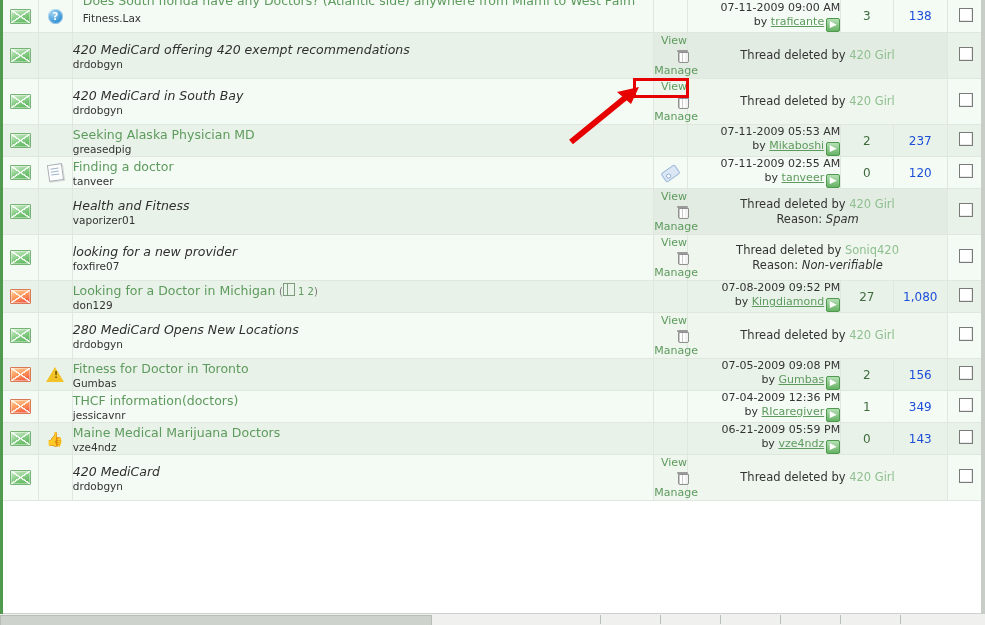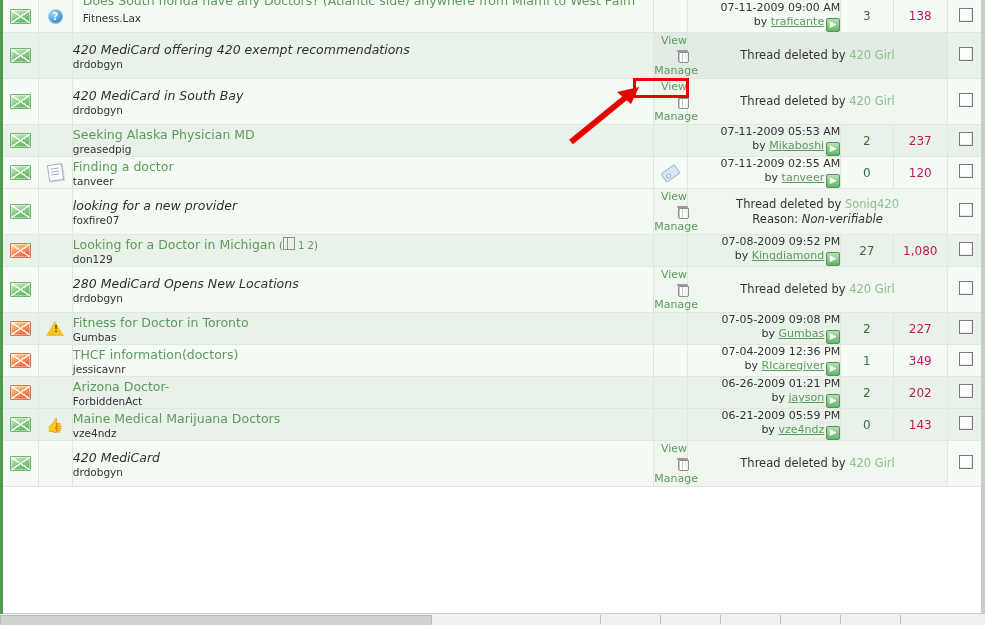--- a/index.html
+++ b/index.html
@@ -100,21 +100,21 @@
   .lastpost .u{color:#5d9a5d;text-decoration:underline;}
   .goicon{display:inline-block;width:12px;height:12px;background:linear-gradient(#b6dfb6,#66b266);
     border:1px solid #4d9a4d;border-radius:2px;color:#fff;font-size:9px;line-height:11px;text-align:center;
     vertical-align:-2px;margin-left:2px;font-weight:bold;}
 
   .delcell{text-align:center;padding:6px;line-height:15px;color:#333;font-size:11.5px;}
   .delcell .u{color:#8fbf8f;}
   .delcell .reason i{font-style:italic;}
 
   .num{text-align:center;font-size:12px;color:#3e6b3e;}
-  .num.views{color:#be185d;}
+  .num.views{color:#1d4ed8;}
 
   .chkcell{text-align:center;}
   .chk{width:12px;height:12px;border:1px solid #7a7a7a;background:#fff;display:inline-block;
     box-shadow:inset -1px -1px 0 #e8e8e8;}
 
   
   .toprow td{height:32px;}
   .clipped{position:relative;overflow:hidden;height:32px;}
   .clipped .t1{position:absolute;top:-7px;left:10px;white-space:nowrap;}
   .clipped .t2{position:absolute;top:11px;left:10px;}
@@ -192,20 +192,28 @@
           <td class="c-title titlecell"><a class="tt norm" href="#">Finding a doctor</a><div class="starter">tanveer</div></td>
           <td class="c-attach cell" style="text-align:center"><span class="ic tag"></span></td>
           <td class="c-last lastpost">
             <div>07-11-2009 02:55 AM</div>
             <div>by <span class="u">tanveer</span><span class="goicon">▶</span></div>
           </td>
           <td class="c-rep num">0</td>
           <td class="c-view num views">120</td>
           <td class="c-chk chkcell"><span class="chk"></span></td>
         </tr>
+        <tr class="rb">
+          <td class="c-icon cell" style="text-align:center"><span class="ic env green"></span></td>
+          <td class="c-flag cell" style="text-align:center"></td>
+          <td class="c-title titlecell"><a class="tt it" href="#">Health and Fitness</a><div class="starter">vaporizer01</div></td>
+          <td class="c-attach vmcell dim"><a href="#">View</a><span class="trash"></span><br><a href="#">Manage</a></td>
+          <td class="c-last delcell dim" colspan="3">Thread deleted by <span class="u">420 Girl</span><div class="reason">Reason: <i>Spam</i></div></td>
+          <td class="c-chk chkcell"><span class="chk"></span></td>
+        </tr>
         <tr class="ra">
           <td class="c-icon cell" style="text-align:center"><span class="ic env green"></span></td>
           <td class="c-flag cell" style="text-align:center"></td>
           <td class="c-title titlecell"><a class="tt it" href="#">looking for a new provider</a><div class="starter">foxfire07</div></td>
           <td class="c-attach vmcell dim"><a href="#">View</a><span class="trash"></span><br><a href="#">Manage</a></td>
           <td class="c-last delcell dim" colspan="3">Thread deleted by <span class="u">Soniq420</span><div class="reason">Reason: <i>Non-verifiable</i></div></td>
           <td class="c-chk chkcell"><span class="chk"></span></td>
         </tr>
         <tr class="rb">
           <td class="c-icon cell" style="text-align:center"><span class="ic env hot"></span></td>
@@ -231,47 +239,34 @@
         <tr class="rb">
           <td class="c-icon cell" style="text-align:center"><span class="ic env hot"></span></td>
           <td class="c-flag cell" style="text-align:center"><span class="ic warn"><i>!</i></span></td>
           <td class="c-title titlecell"><a class="tt norm" href="#">Fitness for Doctor in Toronto</a><div class="starter">Gumbas</div></td>
           <td class="c-attach cell" style="text-align:center"></td>
           <td class="c-last lastpost">
             <div>07-05-2009 09:08 PM</div>
             <div>by <span class="u">Gumbas</span><span class="goicon">▶</span></div>
           </td>
           <td class="c-rep num">2</td>
-          <td class="c-view num views">227</td>
+          <td class="c-view num views">156</td>
           <td class="c-chk chkcell"><span class="chk"></span></td>
         </tr>
         <tr class="ra">
           <td class="c-icon cell" style="text-align:center"><span class="ic env hot"></span></td>
           <td class="c-flag cell" style="text-align:center"></td>
           <td class="c-title titlecell"><a class="tt norm" href="#">THCF information(doctors)</a><div class="starter">jessicavnr</div></td>
           <td class="c-attach cell" style="text-align:center"></td>
           <td class="c-last lastpost">
             <div>07-04-2009 12:36 PM</div>
             <div>by <span class="u">RIcaregiver</span><span class="goicon">▶</span></div>
           </td>
           <td class="c-rep num">1</td>
           <td class="c-view num views">349</td>
-          <td class="c-chk chkcell"><span class="chk"></span></td>
-        </tr>
-        <tr class="rb">
-          <td class="c-icon cell" style="text-align:center"><span class="ic env hot"></span></td>
-          <td class="c-flag cell" style="text-align:center"></td>
-          <td class="c-title titlecell"><a class="tt norm" href="#">Arizona Doctor-</a><div class="starter">ForbiddenAct</div></td>
-          <td class="c-attach cell" style="text-align:center"></td>
-          <td class="c-last lastpost">
-            <div>06-26-2009 01:21 PM</div>
-            <div>by <span class="u">jayson</span><span class="goicon">▶</span></div>
-          </td>
-          <td class="c-rep num">2</td>
-          <td class="c-view num views">202</td>
           <td class="c-chk chkcell"><span class="chk"></span></td>
         </tr>
         <tr class="rb">
           <td class="c-icon cell" style="text-align:center"><span class="ic env green"></span></td>
           <td class="c-flag cell" style="text-align:center"><span class="ic thumb">👍</span></td>
           <td class="c-title titlecell"><a class="tt norm" href="#">Maine Medical Marijuana Doctors</a><div class="starter">vze4ndz</div></td>
           <td class="c-attach cell" style="text-align:center"></td>
           <td class="c-last lastpost">
             <div>06-21-2009 05:59 PM</div>
             <div>by <span class="u">vze4ndz</span><span class="goicon">▶</span></div>

